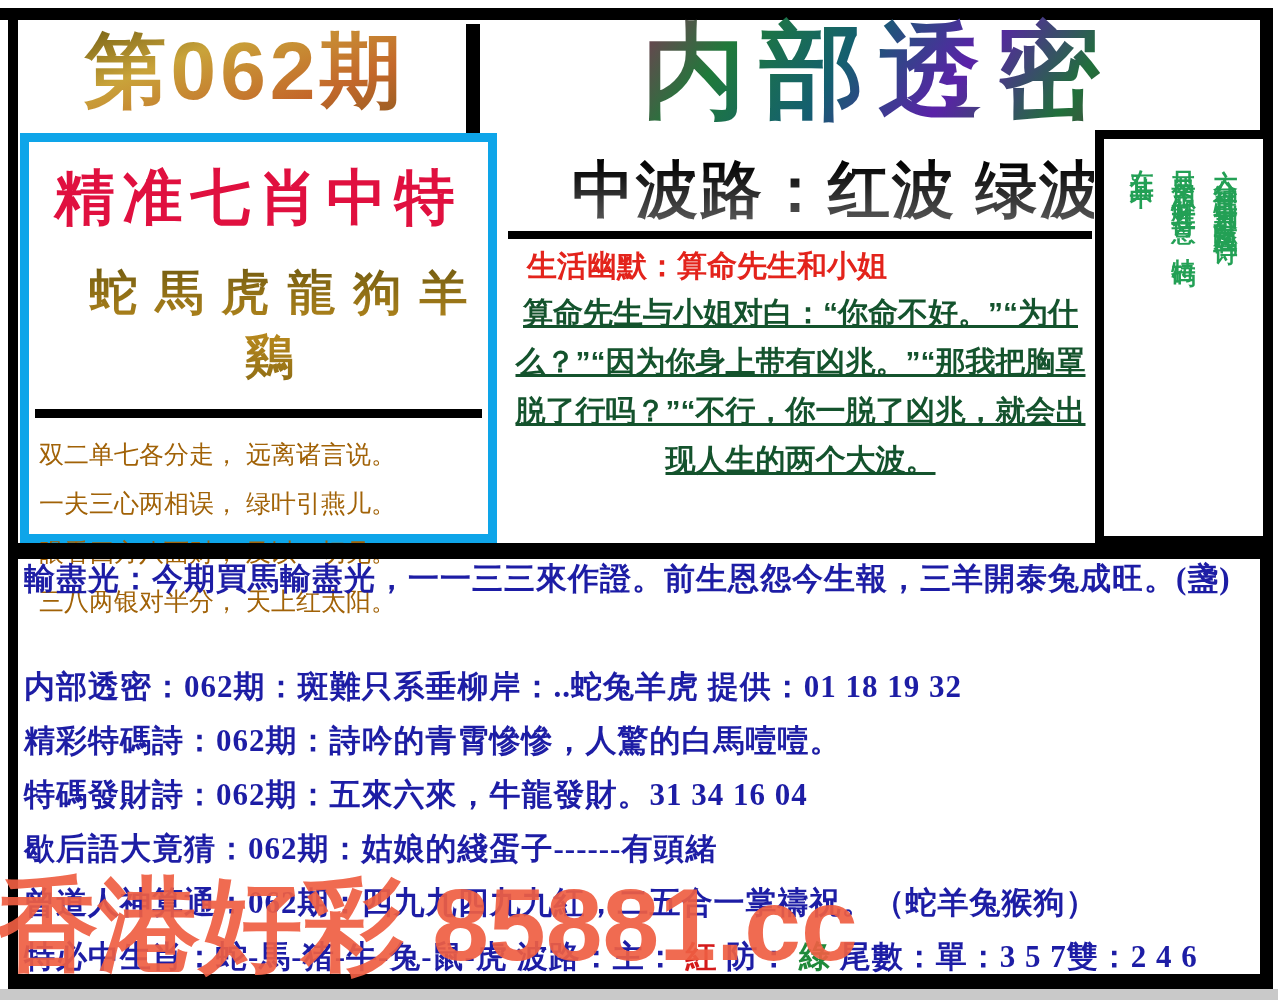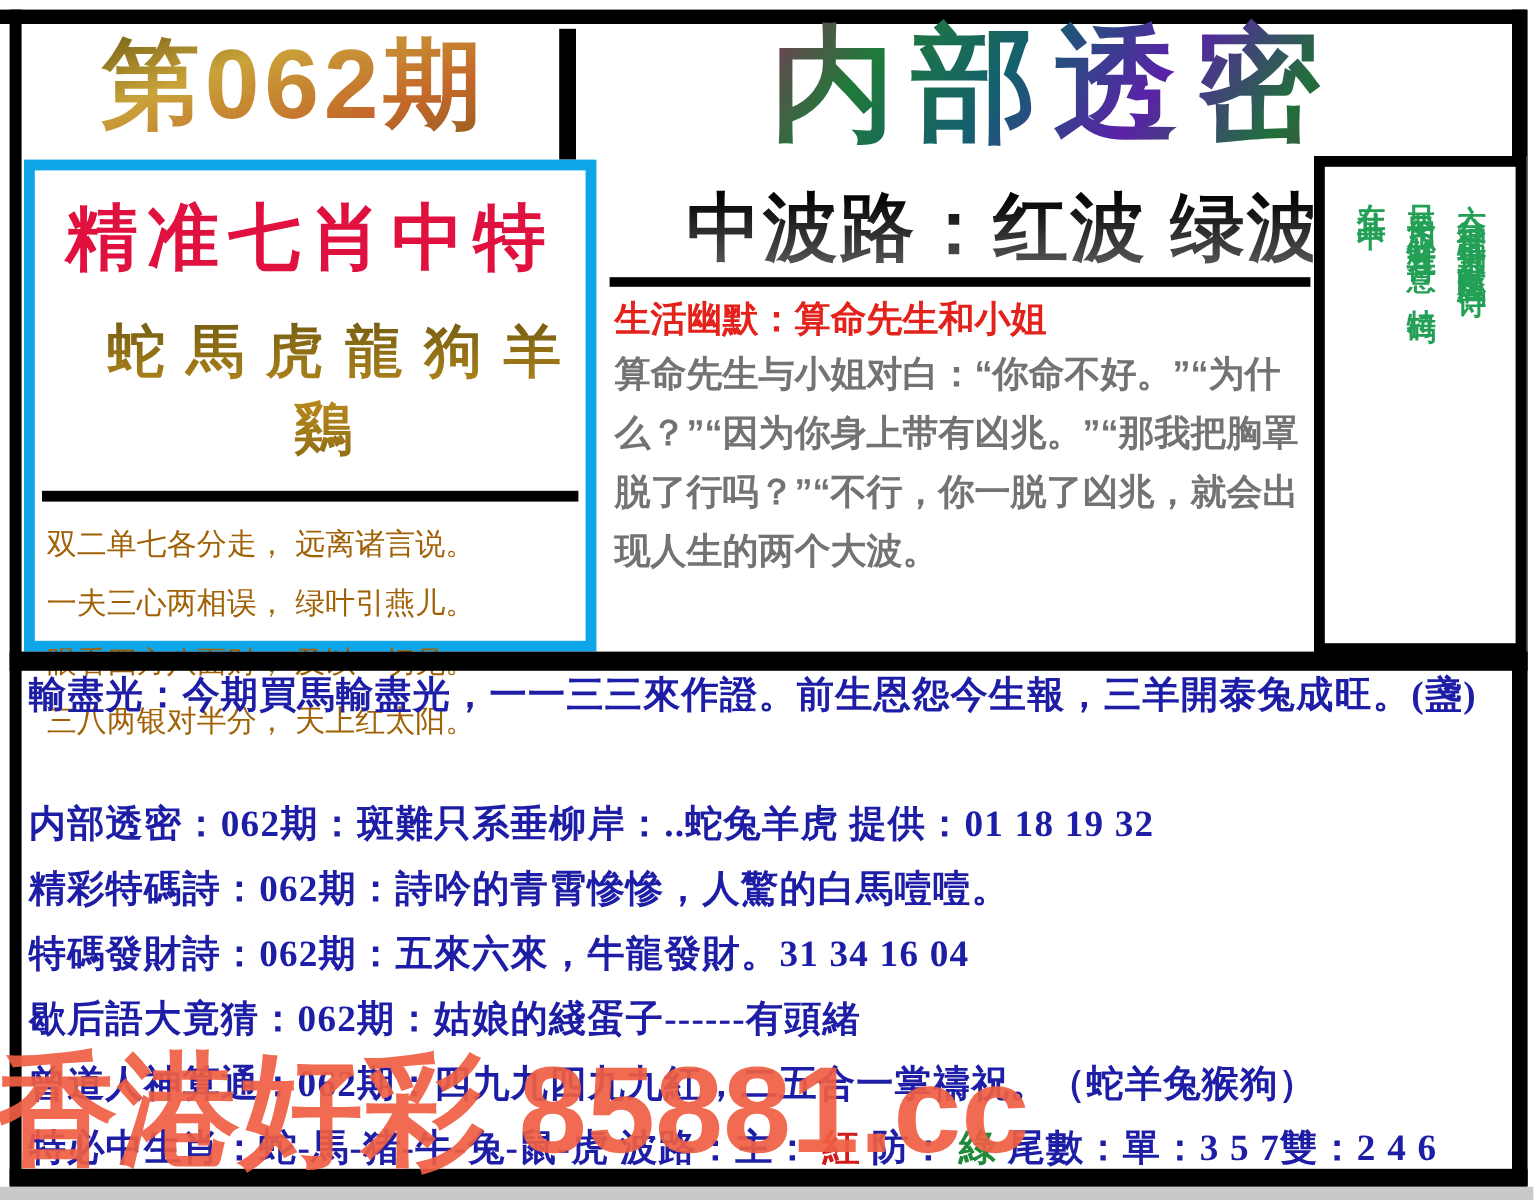--- a/index.html
+++ b/index.html
@@ -39,24 +39,24 @@
   .lp-poems{padding:12px 10px 0 10px;}
   .poem-line{font-size:25px;font-weight:normal;color:#a16207;line-height:49px;white-space:nowrap;}
 
   
   .wave-title{position:absolute;left:508px;top:148px;width:586px;text-align:left;
             font-size:62px;font-weight:bold;letter-spacing:2px;white-space:nowrap;
             background:linear-gradient(180deg,#040404 20%,#5a5a5a 90%);
             -webkit-background-clip:text;background-clip:text;color:transparent;}
   .mirror-char{display:inline-block;transform:scaleX(-1);}
   .mid-rule{position:absolute;left:508px;top:231px;width:584px;height:8px;background:#000;}
-  .humor-title{position:absolute;left:512px;top:246px;font-size:30px;font-weight:bold;
+  .humor-title{position:absolute;left:527px;top:246px;font-size:30px;font-weight:bold;
             color:#e3231b;white-space:nowrap;}
   .humor-body{position:absolute;left:512px;top:288px;width:577px;font-size:30px;
-            font-weight:bold;color:#737373;line-height:49px;text-align:left;}
+            font-weight:bold;color:#14532d;line-height:49px;text-align:center;text-decoration:underline;}
 
   
   .right-box{position:absolute;left:1095px;top:130px;width:177px;height:415px;
             border:9px solid #000;box-sizing:border-box;background:#fff;}
   .vert-wrap{writing-mode:vertical-rl;height:100%;box-sizing:border-box;
             padding:12px 10px;}
   .vert-col{font-size:24px;font-weight:bold;color:#23a055;letter-spacing:7px;
             margin-left:13px;line-height:1.2;}
 
   

